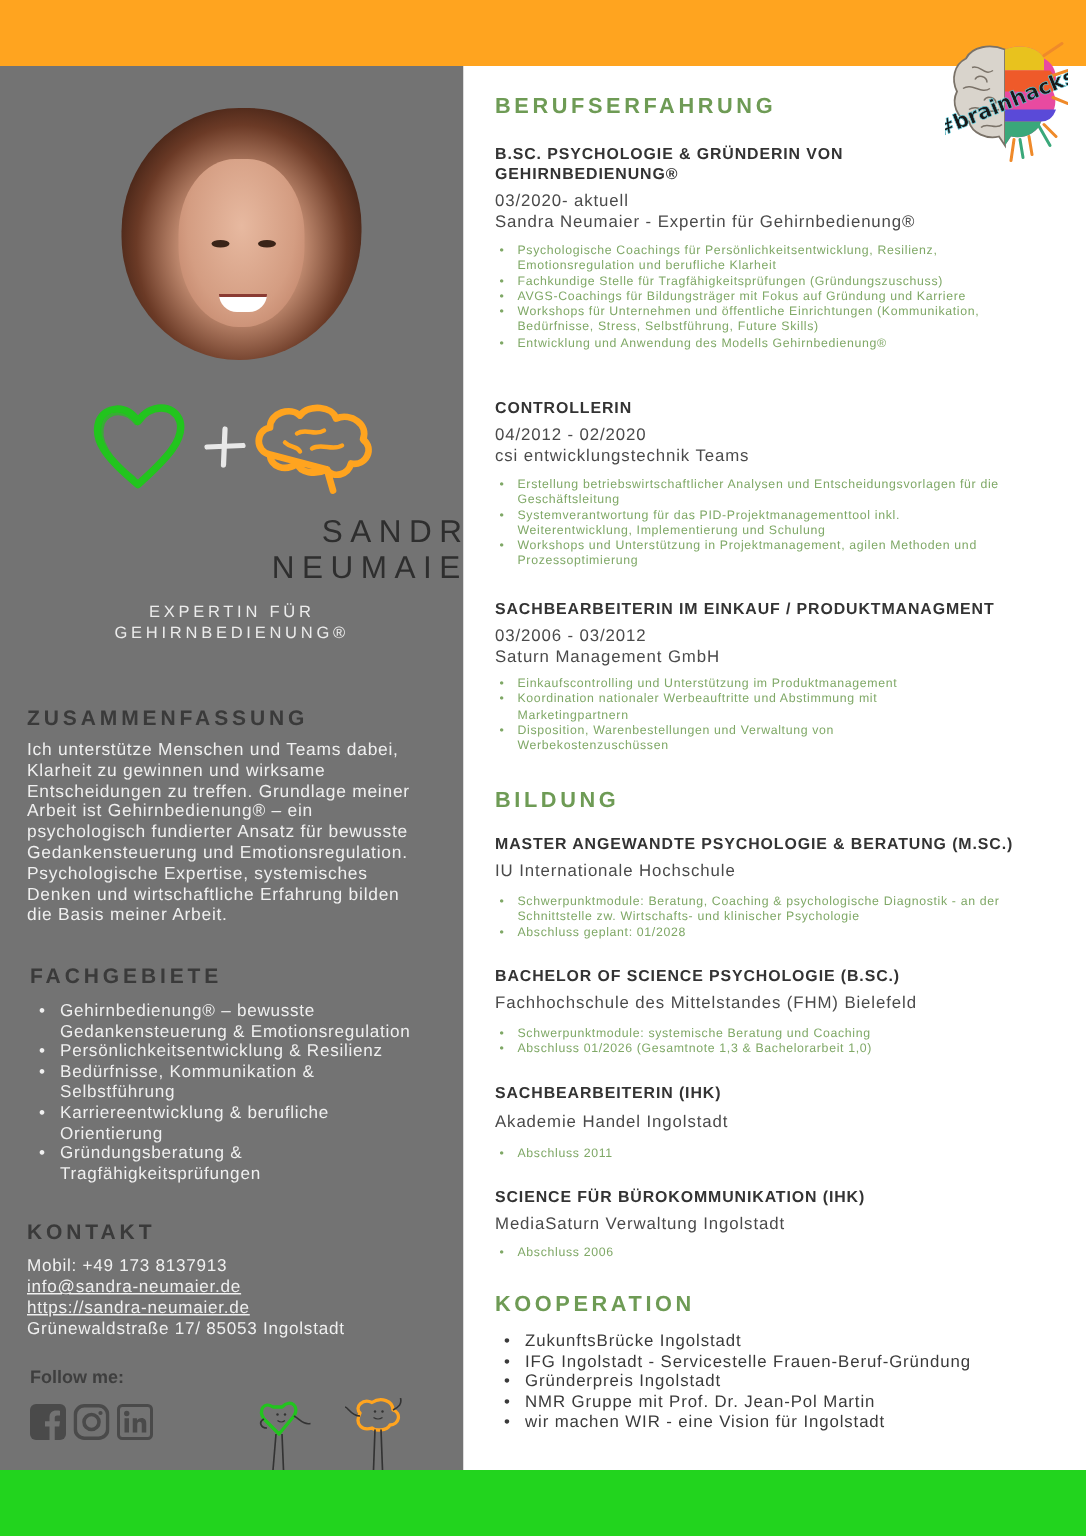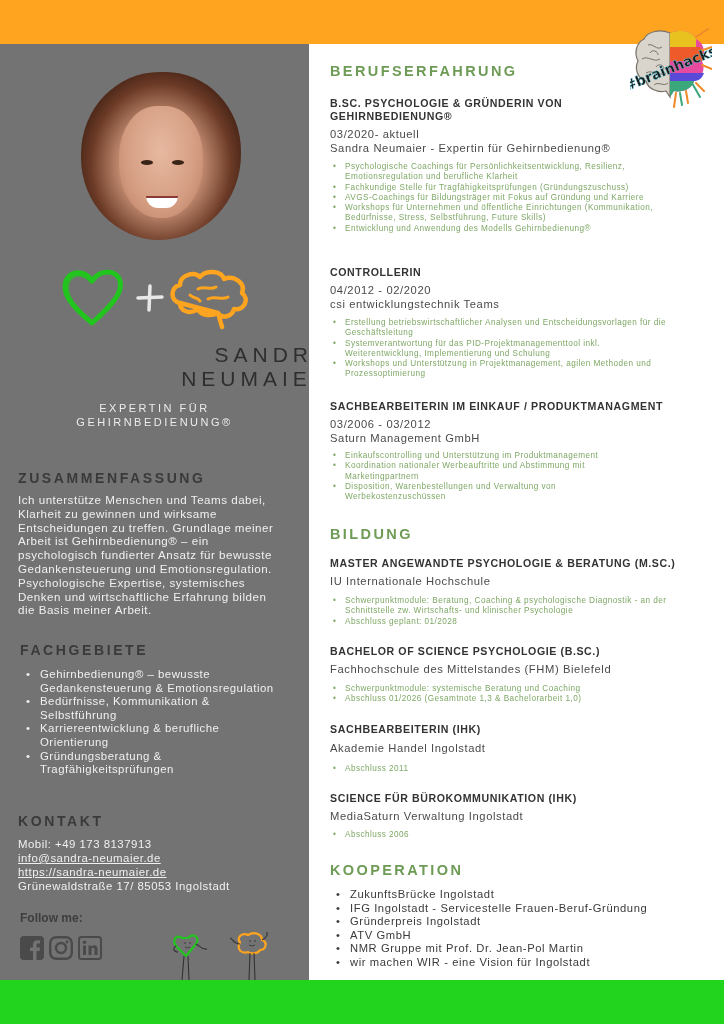--- a/index.html
+++ b/index.html
@@ -99,20 +99,21 @@
   <div>psychologisch fundierter Ansatz für bewusste</div>
   <div>Gedankensteuerung und Emotionsregulation.</div>
   <div>Psychologische Expertise, systemisches</div>
   <div>Denken und wirtschaftliche Erfahrung bilden</div>
   <div>die Basis meiner Arbeit.</div>
 </div>
 
 <div class="side-h" style="top:642px; left:20px;">FACHGEBIETE</div>
 <ul class="side-list" style="top:668px; width:282px;">
   <li>Gehirnbedienung® – bewusste Gedankensteuerung &amp; Emotionsregulation</li>
+  <li>Persönlichkeitsentwicklung &amp; Resilienz</li>
   <li style="width:225px;">Bedürfnisse, Kommunikation &amp; Selbstführung</li>
   <li style="width:245px;">Karriereentwicklung &amp; berufliche Orientierung</li>
   <li style="width:190px;">Gründungsberatung &amp; Tragfähigkeitsprüfungen</li>
 </ul>
 
 <div class="side-h" style="top:813px;">KONTAKT</div>
 <div class="contact-line" style="top:838px;">Mobil: +49 173 8137913</div>
 <a class="contact-line link" style="top:852px;">info@sandra-neumaier.de</a>
 <a class="contact-line link" style="top:866px;">https://sandra-neumaier.de</a>
 <div class="contact-line" style="top:880px;">Grünewaldstraße 17/ 85053 Ingolstadt</div>
@@ -228,18 +229,17 @@
 <div class="job-meta" style="top:810px;">MediaSaturn Verwaltung Ingolstadt</div>
 <ul class="bullets" style="top:830px;">
   <li>Abschluss 2006</li>
 </ul>
 
 <div class="sec-h" style="top:862px;">KOOPERATION</div>
 <ul class="koop" style="top:888px;">
   <li>ZukunftsBrücke Ingolstadt</li>
   <li>IFG Ingolstadt - Servicestelle Frauen-Beruf-Gründung</li>
   <li>Gründerpreis Ingolstadt</li>
-  <li>ATV GmbH</li>
   <li>NMR Gruppe mit Prof. Dr. Jean-Pol Martin</li>
   <li>wir machen WIR - eine Vision für Ingolstadt</li>
 </ul>
 
 <div class="bottom-bar"></div>
 
 </body></html>

